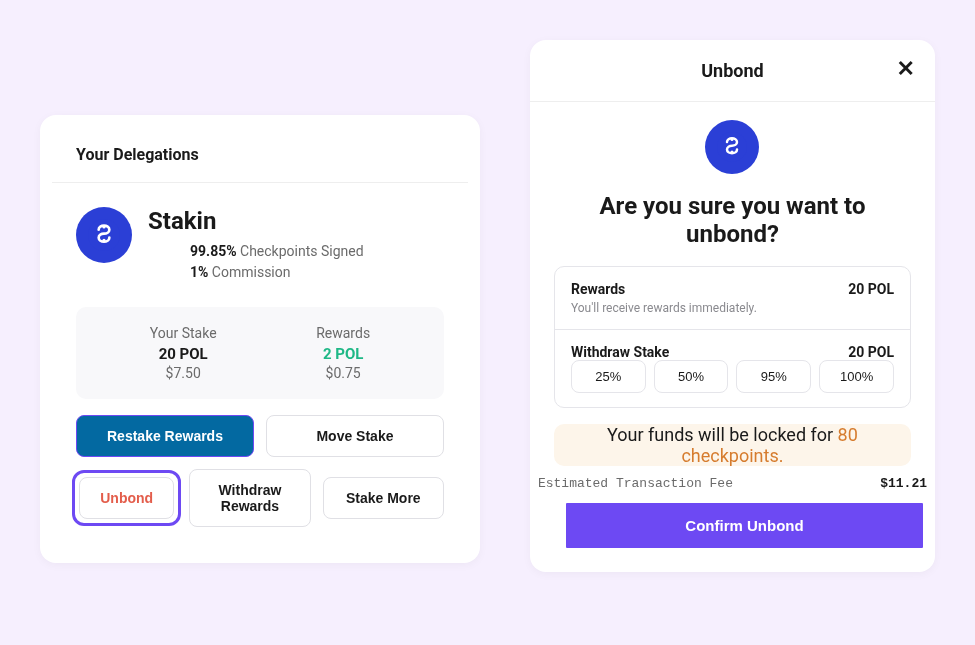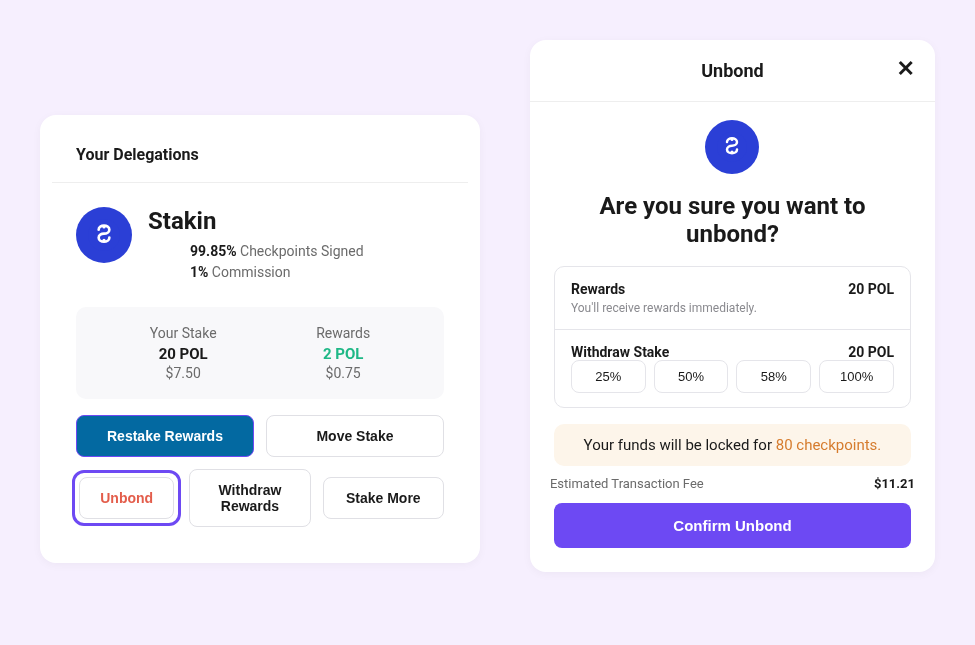--- a/index.html
+++ b/index.html
@@ -235,43 +235,43 @@
       border-radius: 8px;
       background: #fff;
       font-size: 13px;
       color: #1a1a1a;
       cursor: pointer;
     }
     .warning-banner {
       background: #fdf5ea;
       border-radius: 10px;
       margin: 0 24px 10px;
-      padding: 12px;
       text-align: center;
-      font-size: 15px;
+      font-size: 18px;
       color: #1a1a1a;
     }
     .warning-banner .hl { color: #d67c2e; }
     .fee-row {
       display: flex;
       justify-content: space-between;
-      padding: 0 20px 12px;
+      padding: 0 8px 12px;
       font-size: 13px;
+      font-family: Liberation Mono, monospace;
     }
     .fee-label { color: #6b6b6b; }
     .fee-value { font-weight: 700; color: #1a1a1a; }
     .confirm-btn {
       display: block;
       width: calc(100% - 48px);
-      margin: 0 24px;
+      margin: 0 36px;
       padding: 14px;
       background: #6d49f3;
       color: #fff;
       border: none;
-      border-radius: 8px;
+      border-radius: 1px;
       font-size: 15px;
       font-weight: 700;
       cursor: pointer;
     }
   </style>
 </head>
 <body>
 
 <div class="container">
 
@@ -356,21 +356,21 @@
         <div class="info-sub">You'll receive rewards immediately.</div>
       </div>
       <div class="info-section">
         <div class="info-row">
           <span class="info-label">Withdraw Stake</span>
           <span class="info-value">20 POL</span>
         </div>
         <div class="pct-row">
           <button class="pct-btn">25%</button>
           <button class="pct-btn">50%</button>
-          <button class="pct-btn">58%</button>
+          <button class="pct-btn">95%</button>
           <button class="pct-btn">100%</button>
         </div>
       </div>
     </div>
 
     <div class="warning-banner">
       <span>Your funds will be locked for </span><span class="hl">80 checkpoints.</span>
     </div>
 
     <div class="fee-row">

